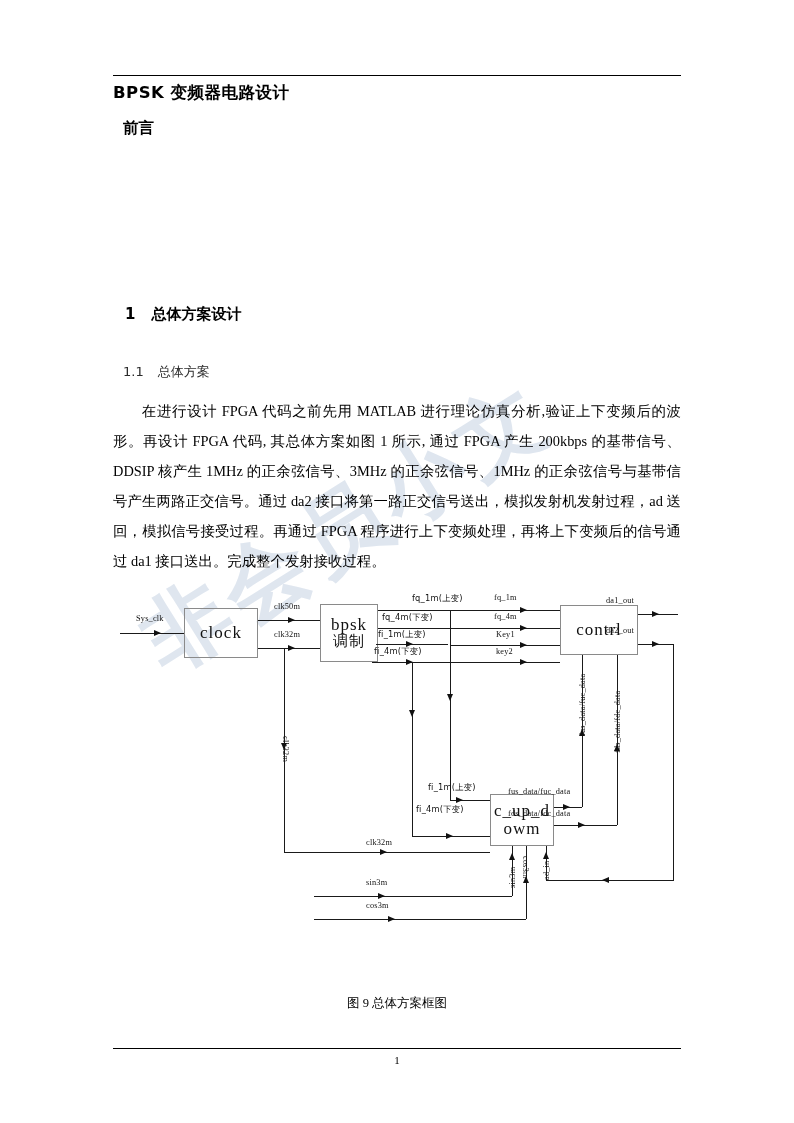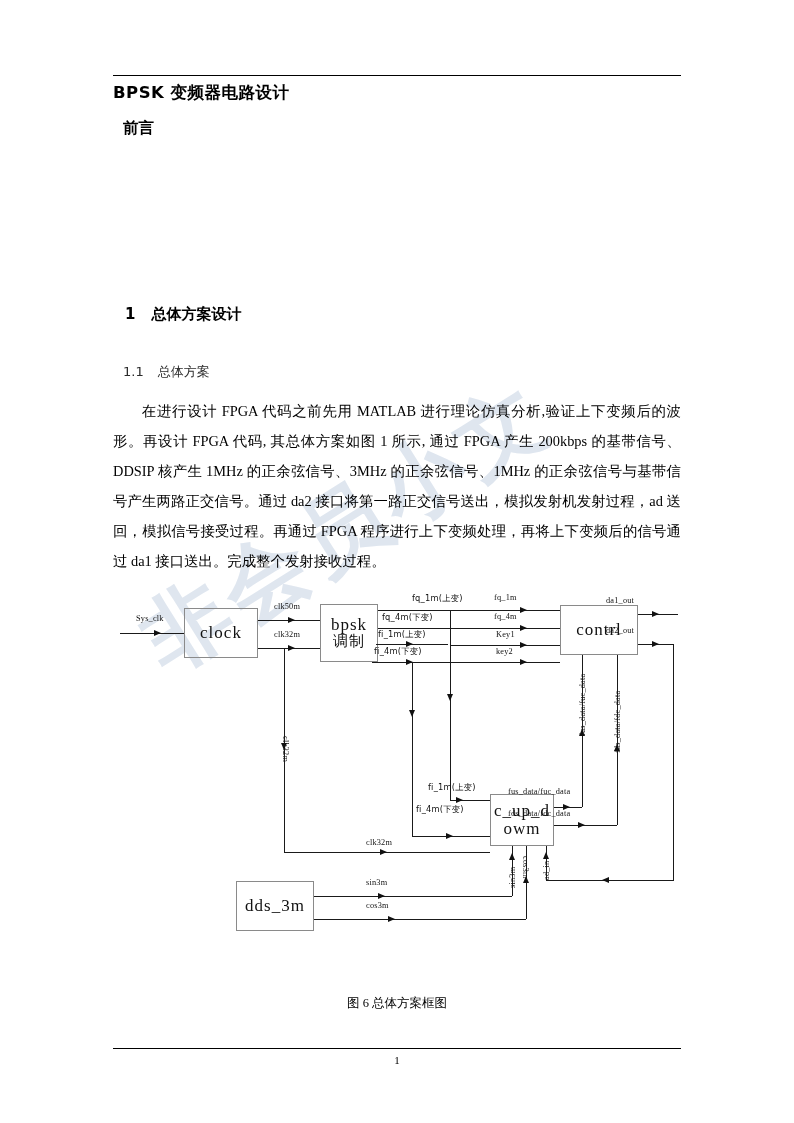--- a/index.html
+++ b/index.html
@@ -244,23 +244,20 @@
 
       <div class="blk" style="left:444px; top:17px; width:78px; height:50px;">
         <span>contrl</span>
       </div>
 
       <div class="blk" style="left:374px; top:206px; width:64px; height:52px;">
         <span>c_up_d</span>
         <span>owm</span>
       </div>
 
-      <div class="blk" style="left:120px; top:293px; width:78px; height:50px;">
-        <span>dds_3m</span>
-      </div>
 
       <div class="lbl" style="left:20px; top:26px;">Sys_clk</div>
       <div class="hline" style="left:4px; top:45px; width:64px;"></div>
       <div class="arr" style="left:38px; top:41.5px;"></div>
 
       <div class="lbl" style="left:158px; top:14px;">clk50m</div>
       <div class="hline" style="left:142px; top:32px; width:62px;"></div>
       <div class="arr" style="left:172px; top:28.5px;"></div>
 
       <div class="lbl" style="left:158px; top:42px;">clk32m</div>
@@ -360,19 +357,19 @@
       <div class="vline" style="left:410px; top:258px; height:73px;"></div>
       <div class="arr up" style="left:406.5px; top:288px;"></div>
       <div class="lbl vert" style="left:414px; top:268px;">cos3m</div>
 
       <div class="vline" style="left:430px; top:258px; height:34px;"></div>
       <div class="arr up" style="left:426.5px; top:264px;"></div>
       <div class="lbl vertup" style="left:426px; top:292px;">ad_in</div>
 
     </div>
 
-    <div class="fig-caption">图 6 总体方案框图</div>
+    <div class="fig-caption">图 9 总体方案框图</div>
 
     <div class="footer-rule"></div>
     <div class="footer-page">1</div>
 
   </div>
 </div>
 
 </body></html>

